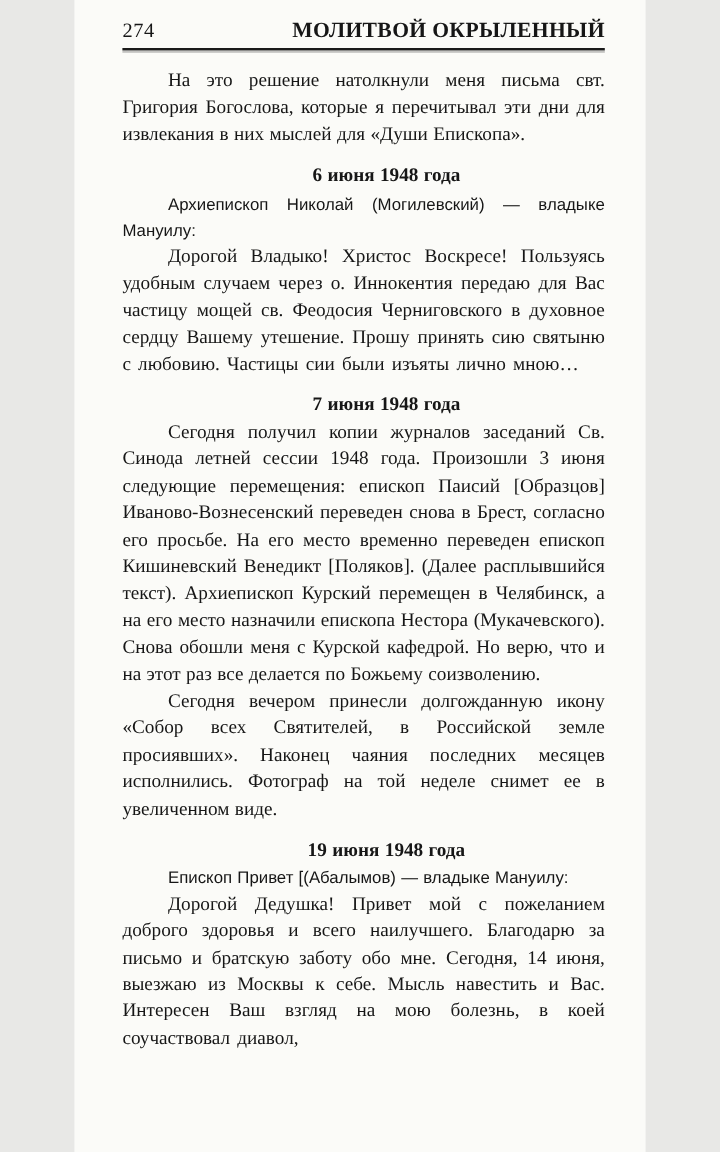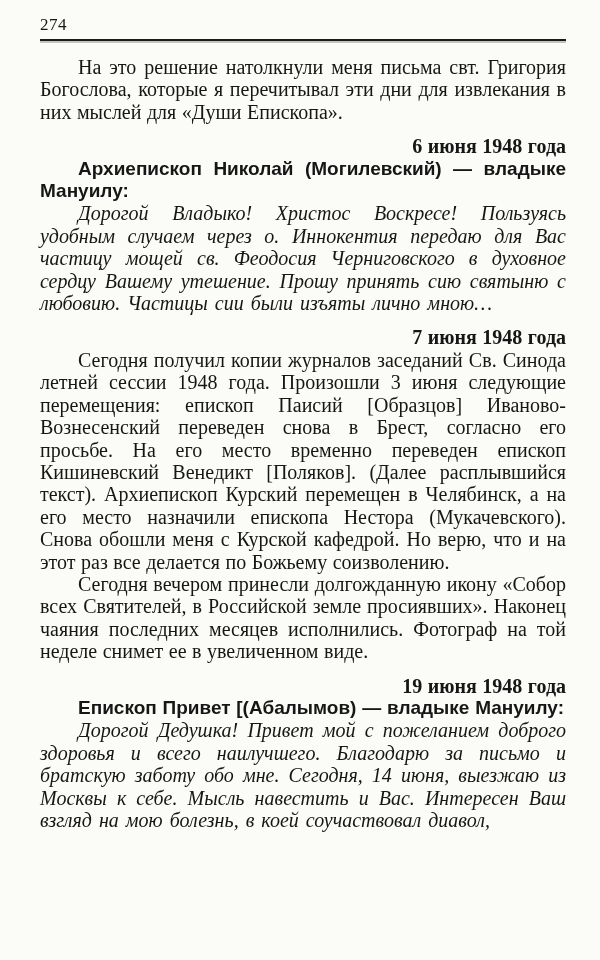--- a/index.html
+++ b/index.html
@@ -2,21 +2,21 @@
 <html lang="ru"><head>
 <meta charset="utf-8">
 <style>
   html, body {
     margin: 0;
     padding: 0;
     background: #e8e8e6;
   }
   .page {
     position: relative;
-    width: 600px;
+    width: 476px;
     height: 960px;
     margin: 0 auto;
     background: #fbfbf8;
     color: #161616;
     font-family: "Liberation Serif", "DejaVu Serif", serif;
     box-sizing: border-box;
     padding: 14px 34px 20px 40px;
     overflow: hidden;
   }
   .running-head {
@@ -39,50 +39,49 @@
     border: 0;
     border-top: 2.5px solid #1a1a1a;
     box-shadow: 0 2px 0 rgba(26,26,26,0.25);
     margin: 3px 0 0 0;
   }
   .text-block {
     margin-top: 15px;
   }
   .text-block p {
     margin: 0;
-    font-size: 20px;
+    font-size: 16px;
     line-height: 22.4px;
     text-align: justify;
     text-indent: 38px;
     hyphens: auto;
     -webkit-hyphens: auto;
     word-spacing: 0.5px;
   }
   p.p-date {
     font-weight: bold;
-    text-align: right;
+    text-align: center;
     margin-top: 12px;
   }
   p.p-sans {
     font-family: "Liberation Sans", "DejaVu Sans", sans-serif;
-    font-size: 19px;
-    font-weight: bold;
+    font-size: 14px;
   }
   p.p-letter {
-    font-style: italic;
     word-spacing: 2px;
   }
 </style>
 </head>
 <body>
 
 <div class="page">
 
   <div class="running-head">
     <span class="page-number">274</span>
+    <span class="running-title">МОЛИТВОЙ ОКРЫЛЕННЫЙ</span>
   </div>
   <hr class="head-rule">
 
   <div class="text-block">
 
     <p class="p-body">На это решение натолкнули меня письма свт. Григория Богослова, которые я перечитывал эти дни для извлекания в них мыслей для «Души Епископа».</p>
 
     <p class="p-date">6 июня 1948 года</p>
 
     <p class="p-sans">Архиепископ Николай (Могилевский) — владыке Мануилу:</p>

